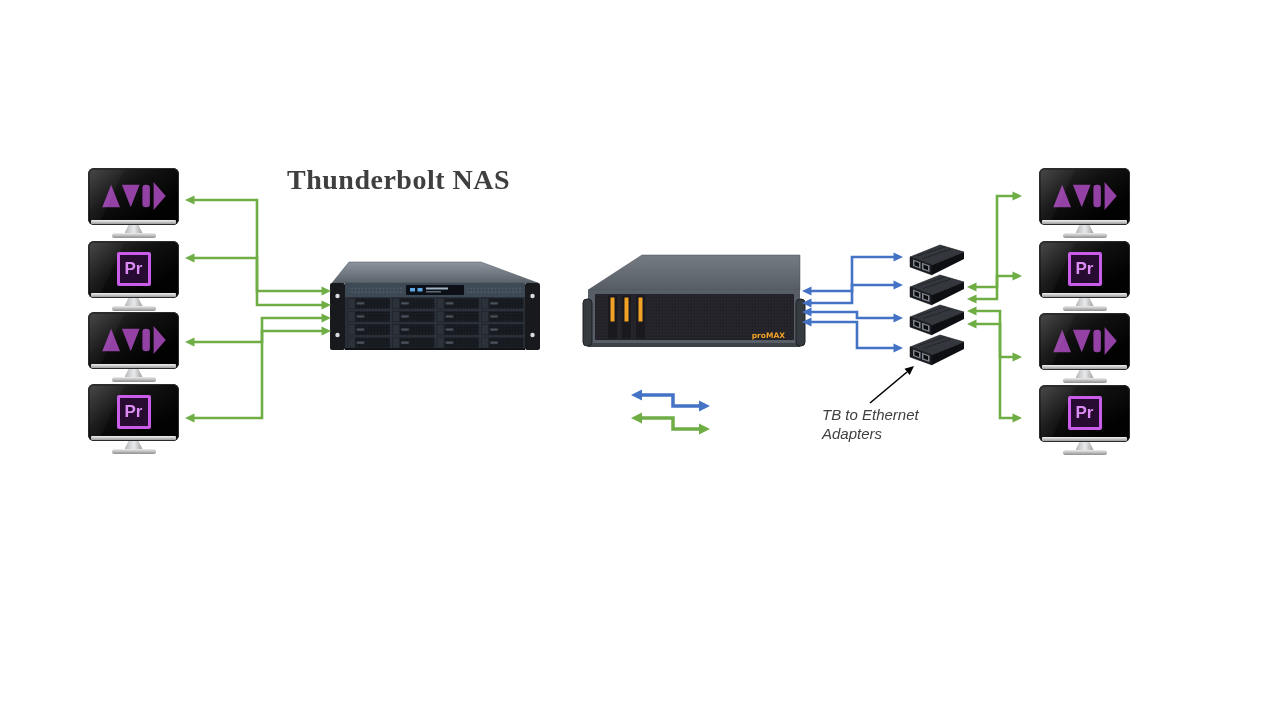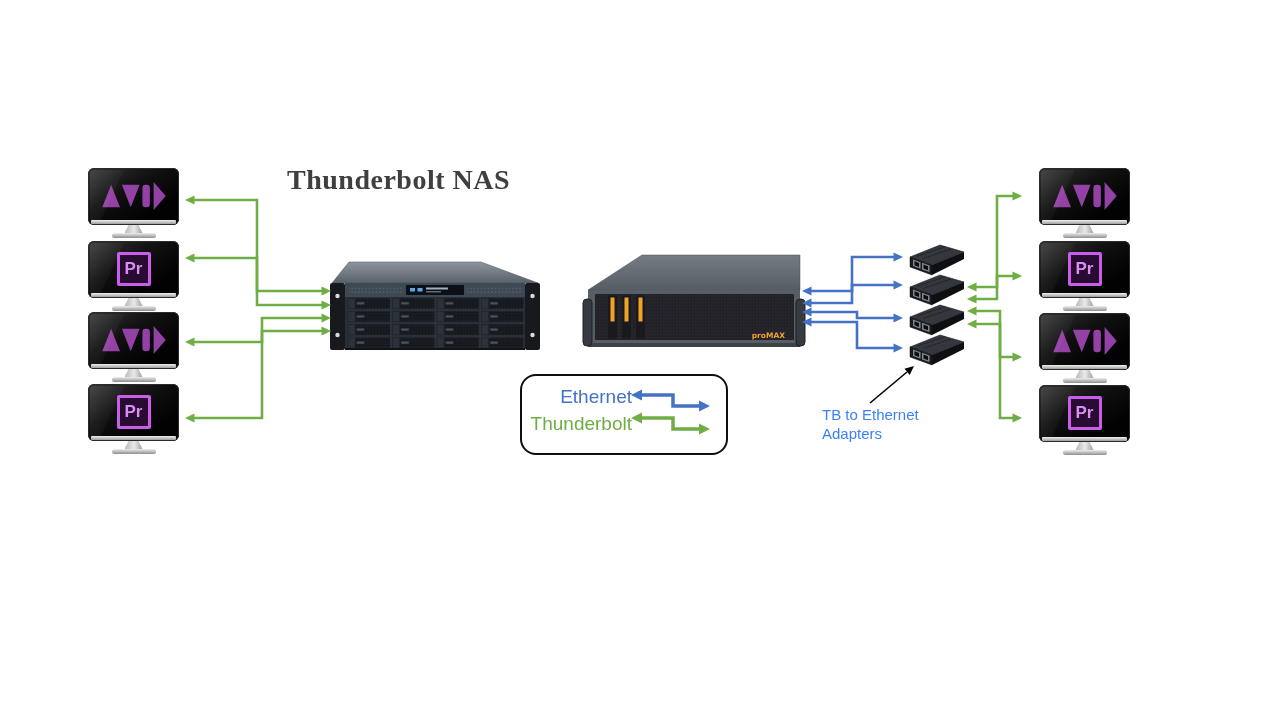--- a/index.html
+++ b/index.html
@@ -270,26 +270,22 @@
     <line x1="14" y1="14" x2="42" y2="4.8" stroke="#24262c" stroke-width="1"></line>
     <line x1="20" y1="16.5" x2="48" y2="7" stroke="#24262c" stroke-width="1"></line>
     <polygon points="7,15 29,23 29,33 7,25" fill="#1a1b20" stroke="#0c0d10" stroke-width="0.5"></polygon>
     <polygon points="29,23 61,10 61,17 29,33" fill="#0e0f13"></polygon>
     <polygon points="10,17.5 17.5,20.2 17.5,26.8 10,24.1" fill="#80868e"></polygon>
     <polygon points="11.5,19.3 16,20.9 16,24.9 11.5,23.3" fill="#0b0c0e"></polygon>
     <polygon points="19,20.8 26.5,23.5 26.5,30.1 19,27.4" fill="#80868e"></polygon>
     <polygon points="20.5,22.6 25,24.2 25,28.2 20.5,26.6" fill="#0b0c0e"></polygon>
   </svg>
 
-  <div id="legend-box">
-    <div id="legend-label-ethernet" class="legend-label" style="color: rgb(68, 114, 196);">Ethernet</div>
-    <div id="legend-label-thunderbolt" class="legend-label" style="color: rgb(111, 173, 69);">Thunderbolt</div>
-  </div>
-
-  <div id="adapter-annotation" style="color: #3b82f6;">
+
+  <div id="adapter-annotation" style="color: #404040; font-style: italic;">
     <div>TB to Ethernet</div>
     <div>Adapters</div>
   </div>
 
   <svg id="arrow-layer" width="1280" height="720" viewBox="0 0 1280 720">
 
     <g fill="none" stroke-width="2.6" stroke="#6FAD45">
       <polyline points="194,200 257,200 257,291 322,291"></polyline>
       <polyline points="194,258 257,258 257,305 322,305"></polyline>
       <polyline points="194,342 262,342 262,318 322,318"></polyline>

